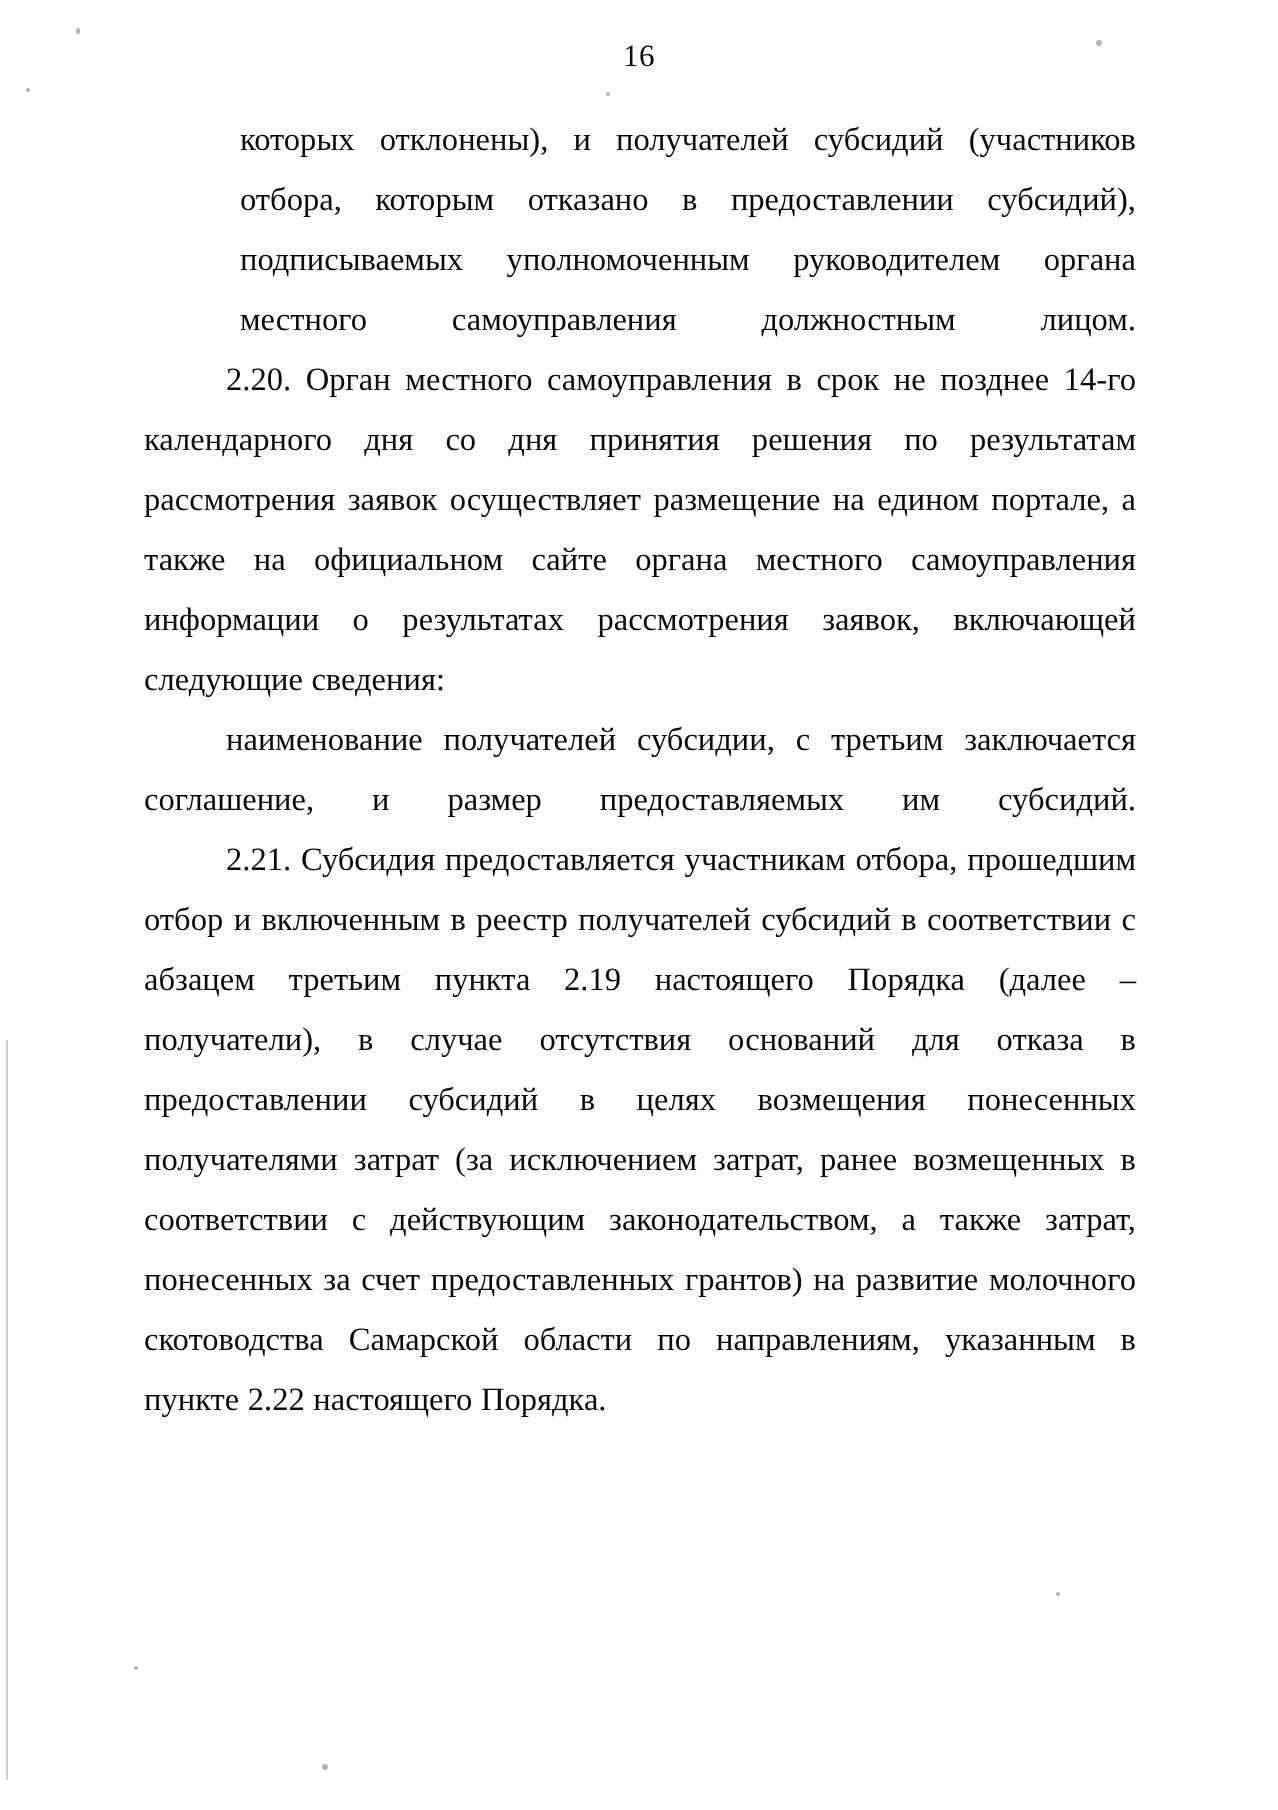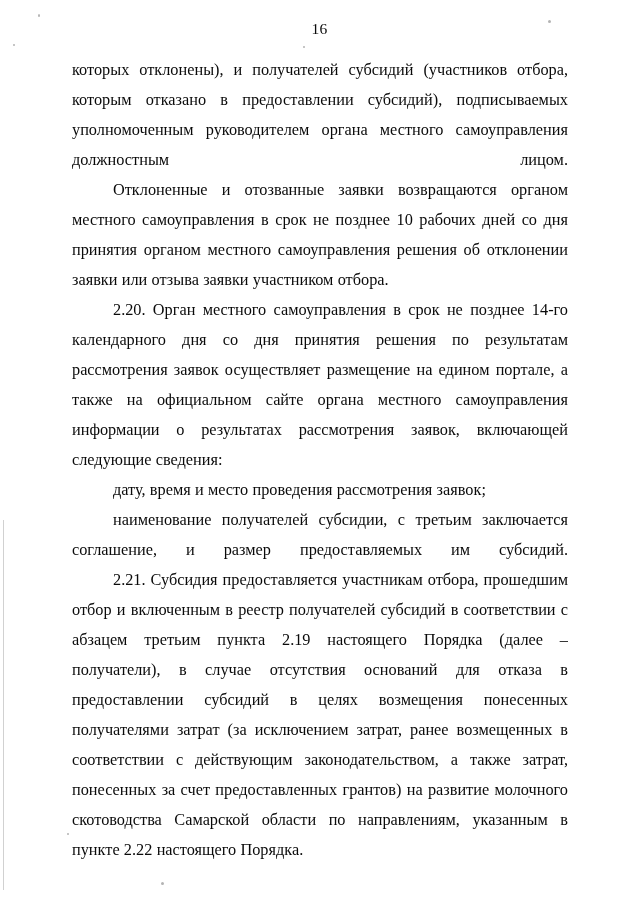--- a/index.html
+++ b/index.html
@@ -65,20 +65,21 @@
     font-size: 16.3px;
     line-height: 30px;
     text-indent: 41px;
     -webkit-hyphens: none;
     hyphens: none;
     word-spacing: .2px;
   }
 
   p.para.noindent {
     text-indent: 0;
+    margin-left: 48px;
   }
 
   
   p.para.justify-all {
     text-align-last: justify;
   }
 </style>
 </head>
 <body>
 
@@ -93,25 +94,23 @@
   <div class="speck" style="left:67px;top:833px;width:2px;height:2px;"></div>
   <div class="speck" style="left:161px;top:882px;width:3px;height:3px;"></div>
   <div class="speck" style="left:528px;top:796px;width:2px;height:2px;"></div>
 
   <div class="page-number">16</div>
 
   <div class="body-text">
 
     <p class="para noindent justify-all">которых отклонены), и получателей субсидий (участников отбора, которым отказано в предоставлении субсидий), подписываемых уполномоченным руководителем органа местного самоуправления должностным лицом.</p>
 
-    <p class="para">Отклоненные и отозванные заявки возвращаются органом местного самоуправления в срок не позднее 10 рабочих дней со дня принятия органом местного самоуправления решения об отклонении заявки или отзыва заявки участником отбора.</p>
 
     <p class="para">2.20. Орган местного самоуправления в срок не позднее 14-го календарного дня со дня принятия решения по результатам рассмотрения заявок осуществляет размещение на едином портале, а также на официальном сайте органа местного самоуправления информации о результатах рассмотрения заявок, включающей следующие сведения:</p>
 
-    <p class="para">дату, время и место проведения рассмотрения заявок;</p>
 
 
 
     <p class="para justify-all">наименование получателей субсидии, с третьим заключается соглашение, и размер предоставляемых им субсидий.</p>
 
     <p class="para">2.21. Субсидия предоставляется участникам отбора, прошедшим отбор и включенным в реестр получателей субсидий в соответствии с абзацем третьим пункта 2.19 настоящего Порядка (далее – получатели), в случае отсутствия оснований для отказа в предоставлении субсидий в целях возмещения понесенных получателями затрат (за исключением затрат, ранее возмещенных в соответствии с действующим законодательством, а также затрат, понесенных за счет предоставленных грантов) на развитие молочного скотоводства Самарской области по направлениям, указанным в пункте 2.22 настоящего Порядка.</p>
 
   </div>
 </div>
 

